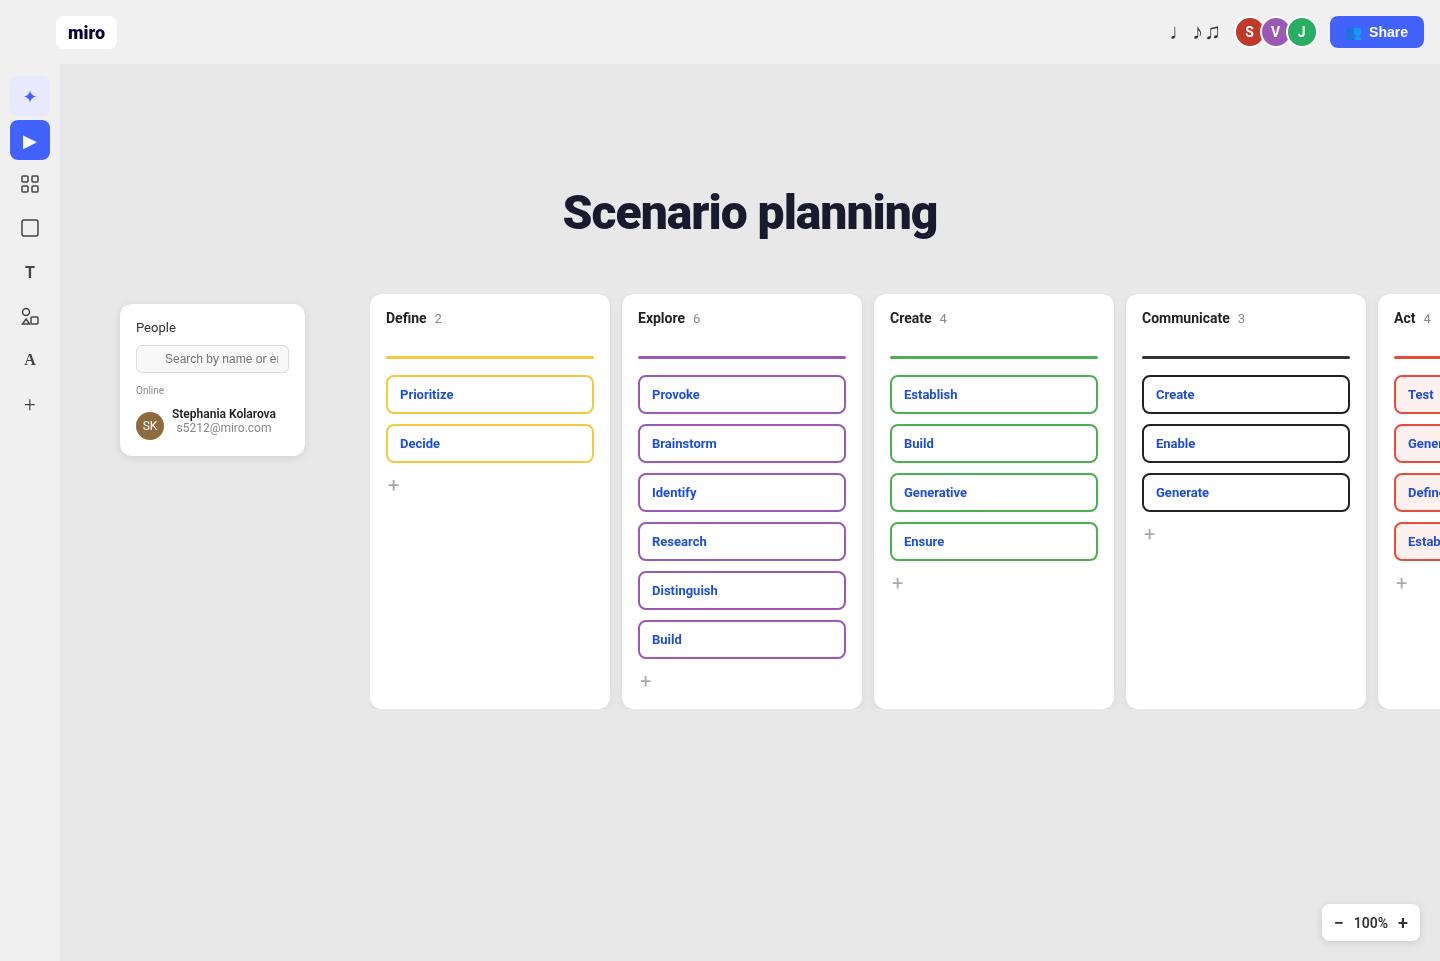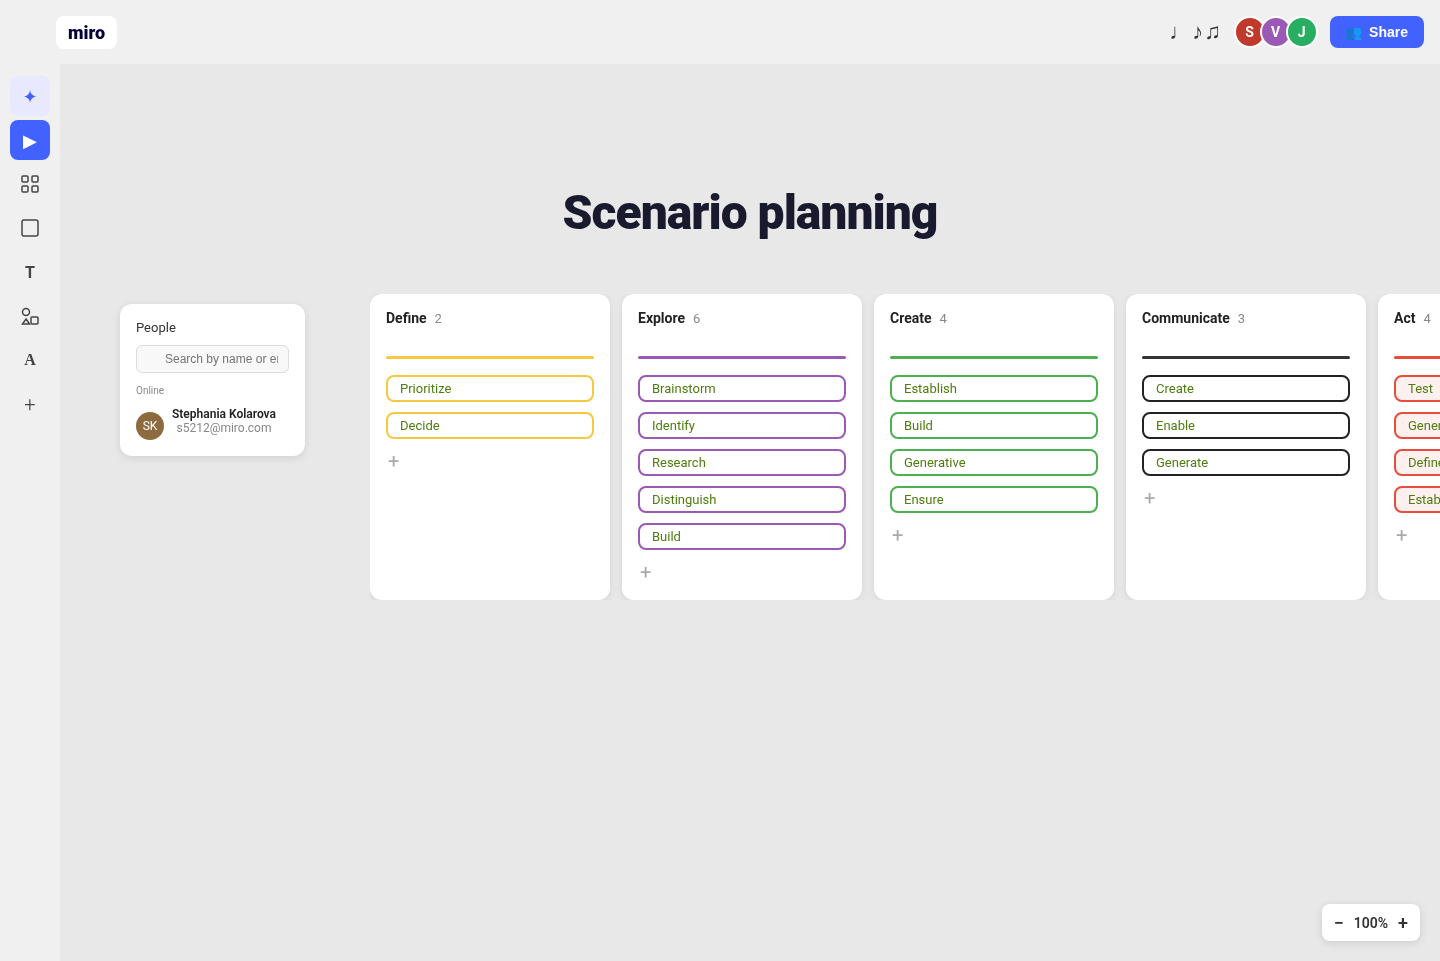--- a/index.html
+++ b/index.html
@@ -101,22 +101,22 @@
     .col-divider {
       height: 3px; border-radius: 2px; margin-bottom: 6px;
     }
     .divider-yellow { background: #f5c842; }
     .divider-purple { background: #9b59b6; }
     .divider-green { background: #4caf50; }
     .divider-gray { background: #333; }
     .divider-red { background: #e74c3c; }
 
     .card {
-      border: 2px solid; border-radius: 8px; padding: 4px 12px;
-      font-size: 13px; font-weight: 400; color: #4d7c0f; cursor: pointer;
+      border: 2px solid; border-radius: 8px; padding: 10px 12px;
+      font-size: 13px; font-weight: 700; color: #1d4ed8; cursor: pointer;
       background: white;
     }
     .card-yellow { border-color: #f5c842; }
     .card-purple { border-color: #9b59b6; }
     .card-green { border-color: #4caf50; }
     .card-black { border-color: #222; }
     .card-pink { border-color: #e74c3c; background: #fff0f0; }
 
     .add-btn {
       font-size: 20px; color: #aaa; cursor: pointer; text-align: center;
@@ -223,20 +223,21 @@
       <div class="card card-yellow">Decide</div>
       <div class="add-btn">+</div>
     </div>
 
     <div class="column">
       <div class="col-header">
         <span class="col-title">Explore</span>
         <span class="col-count">6</span>
       </div>
       <div class="col-divider divider-purple"></div>
+      <div class="card card-purple">Provoke</div>
       <div class="card card-purple">Brainstorm</div>
       <div class="card card-purple">Identify</div>
       <div class="card card-purple">Research</div>
       <div class="card card-purple">Distinguish</div>
       <div class="card card-purple">Build</div>
       <div class="add-btn">+</div>
     </div>
 
     <div class="column">
       <div class="col-header">

